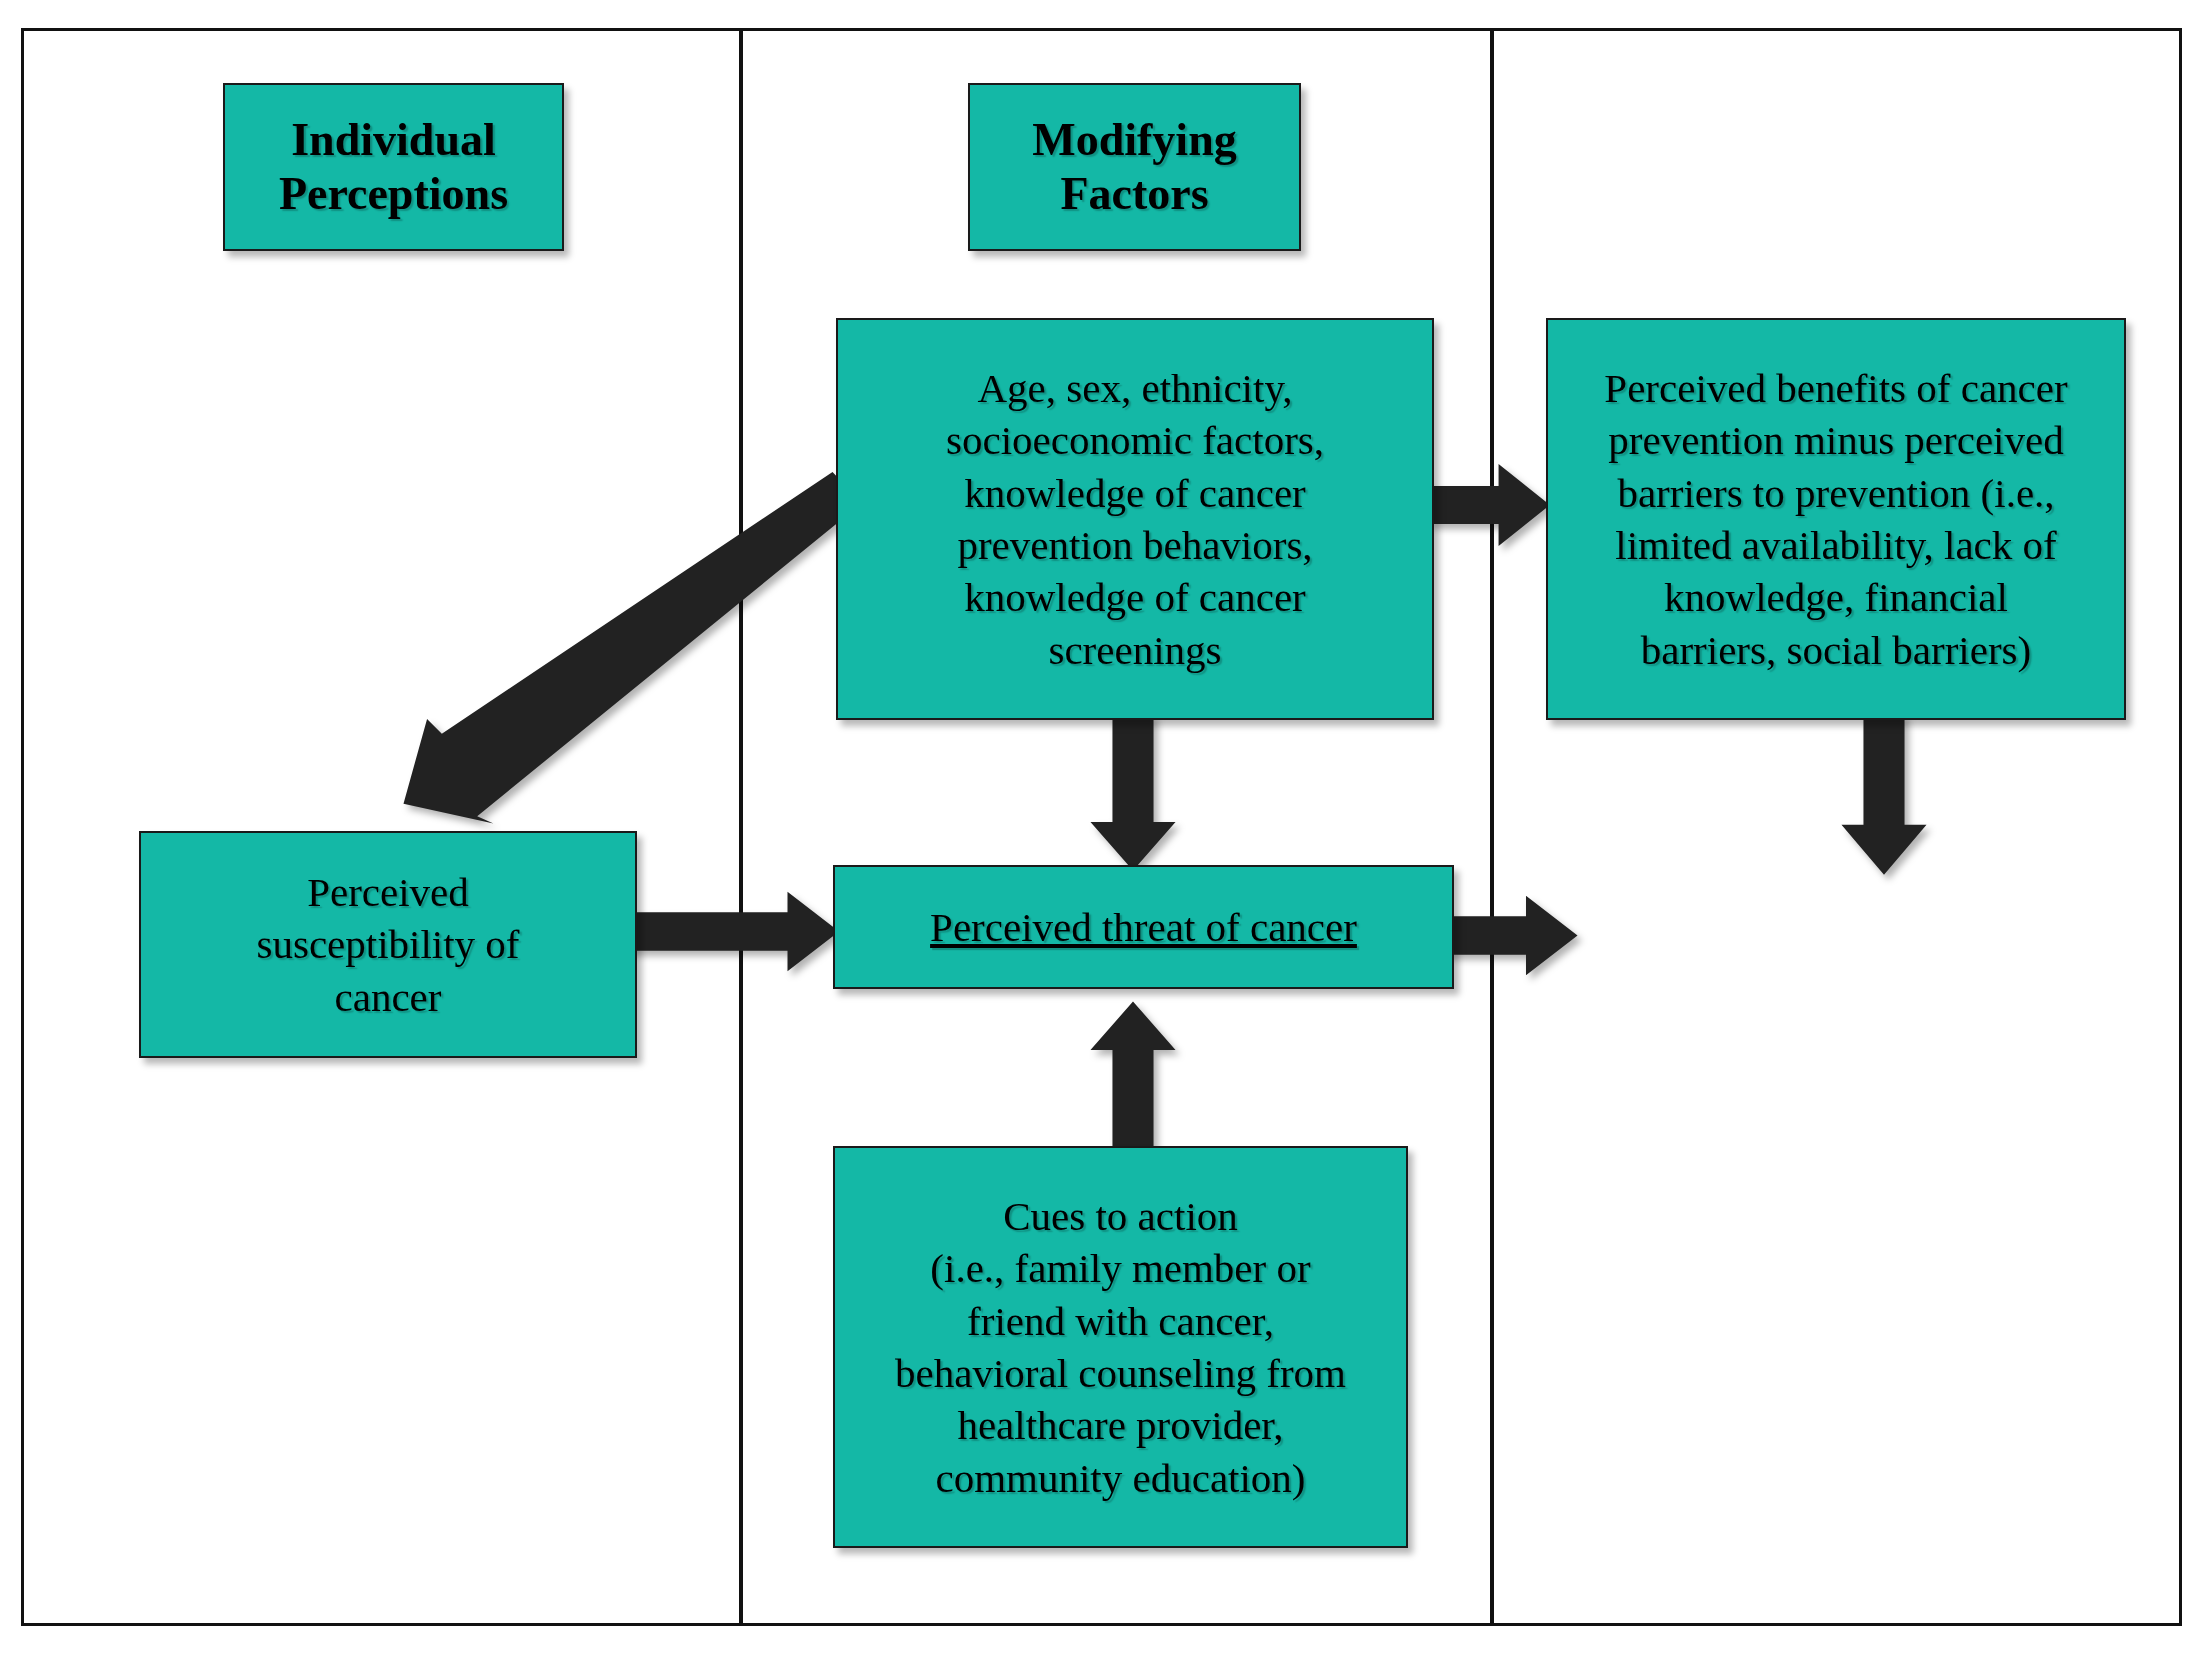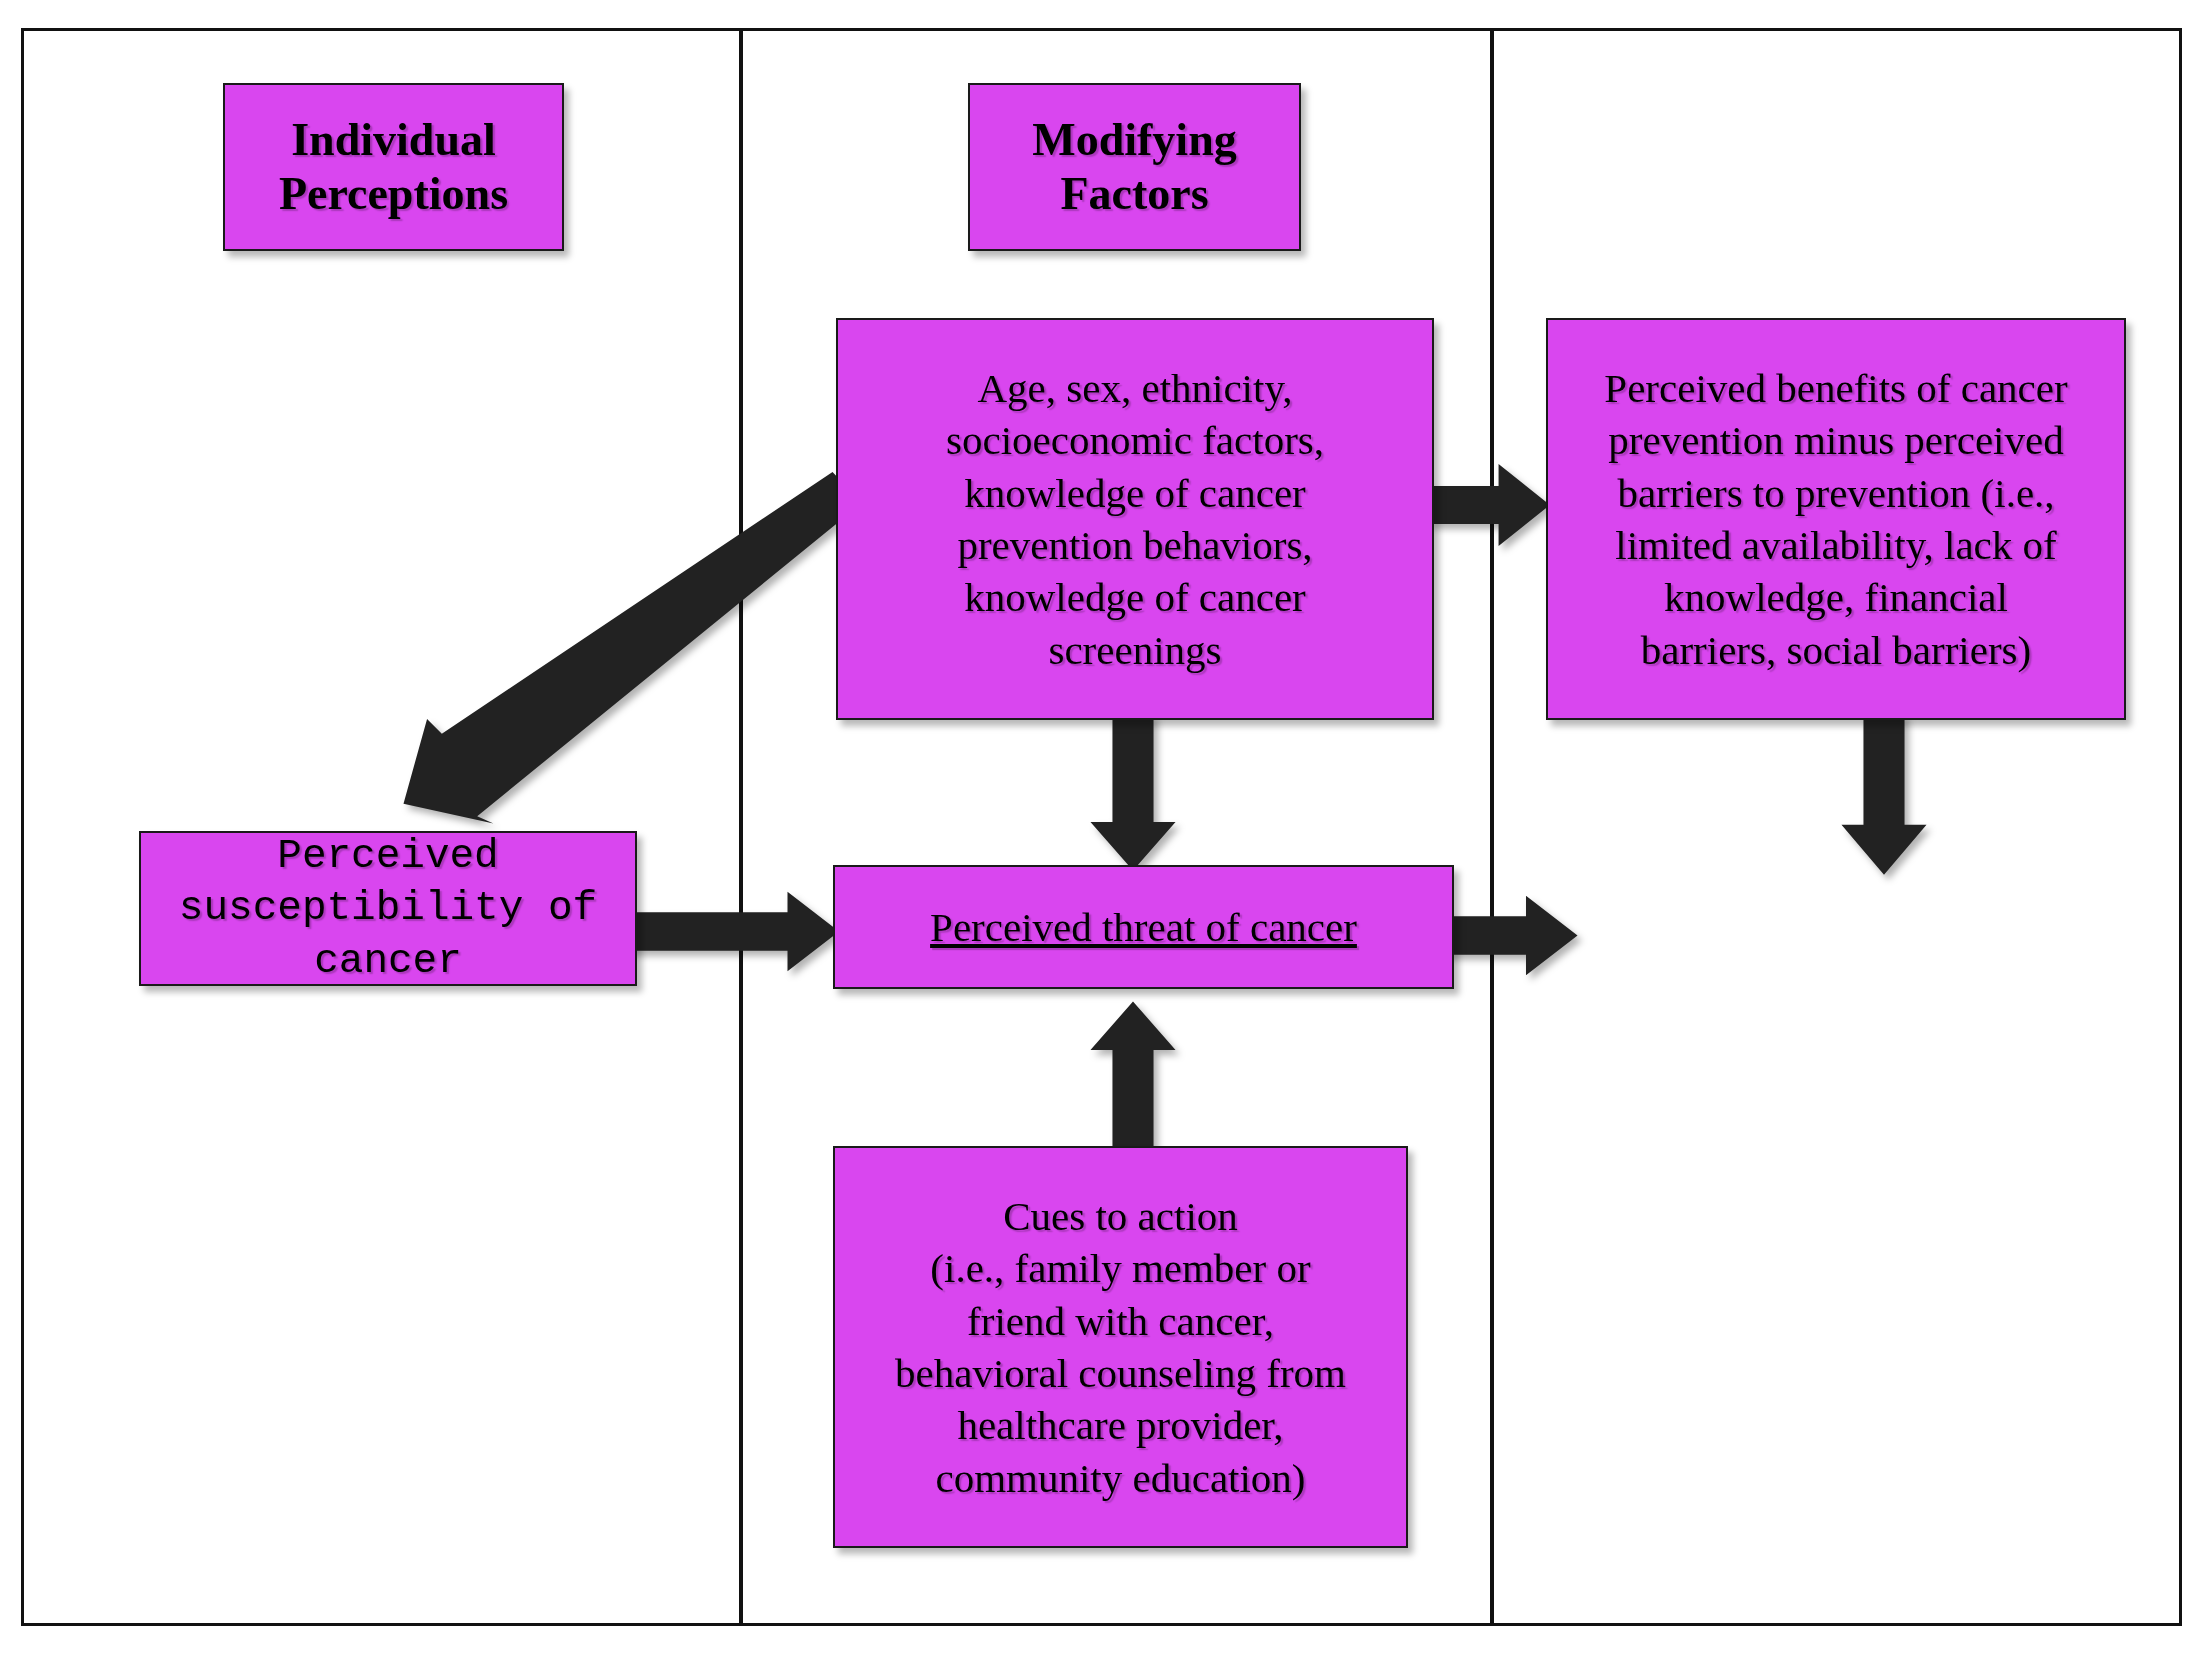--- a/index.html
+++ b/index.html
@@ -40,21 +40,21 @@
     height: 1598px;
     background: #111111;
   }
   #divider-1 { left: 739px; }
   #divider-2 { left: 1490px; }
 
   
   .node {
     position: absolute;
     box-sizing: border-box;
-    background: #d946ef;
+    background: #14b8a6;
     border: 2.9px solid #1a1a1a;
     box-shadow: 5.2px 5.9px 6.6px rgba(0,0,0,0.28);
     display: flex;
     align-items: center;
     justify-content: center;
     text-align: center;
     color: #000000;
     z-index: 5;
   }
   .node .txt {
@@ -86,21 +86,21 @@
   }
 
   
   #node-header-individual   { left: 223px;  top: 83px;  width: 341px;  height: 168px; }
   #node-header-modifying    { left: 968px; top: 83px;  width: 333px;  height: 168px; }
   #node-header-likelihood   { left: 1714px; top: 83px;  width: 343px;  height: 168px; }
 
   #node-modifying-factors   { left: 836px; top: 318px;  width: 598px;  height: 402px; }
   #node-benefits-barriers   { left: 1546px; top: 318px;  width: 580px;  height: 402px; }
 
-  #node-susceptibility      { left: 139px;  top: 831px; width: 498px;  height: 155px; font-family: Liberation Mono, monospace; }
+  #node-susceptibility      { left: 139px;  top: 831px; width: 498px;  height: 227px; }
   #node-threat              { left: 833px; top: 865px; width: 621px;  height: 124px; text-decoration: underline; }
   #node-likelihood-behavior { left: 1567px; top: 870px; width: 615px;  height: 124px; }
 
   #node-cues-to-action      { left: 833px; top: 1146px; width: 575px;  height: 402px; }
 
   
   .arrow { position: absolute; z-index: 4; }
   .arrow svg { display: block; overflow: visible; }
   .arrow-shape {
     fill: #222222;

